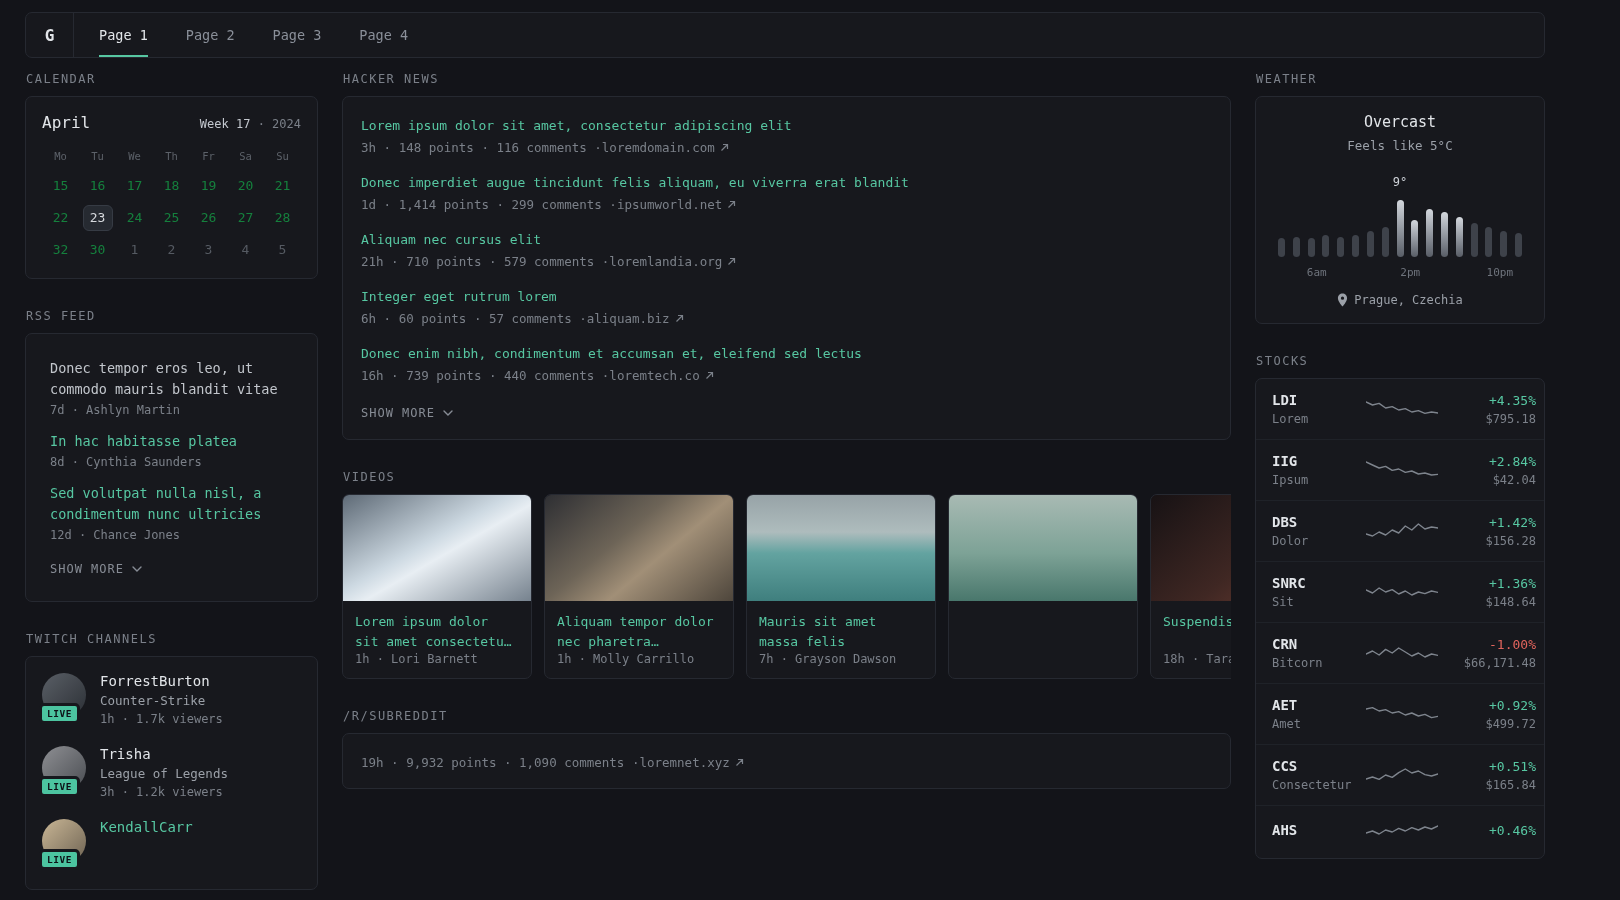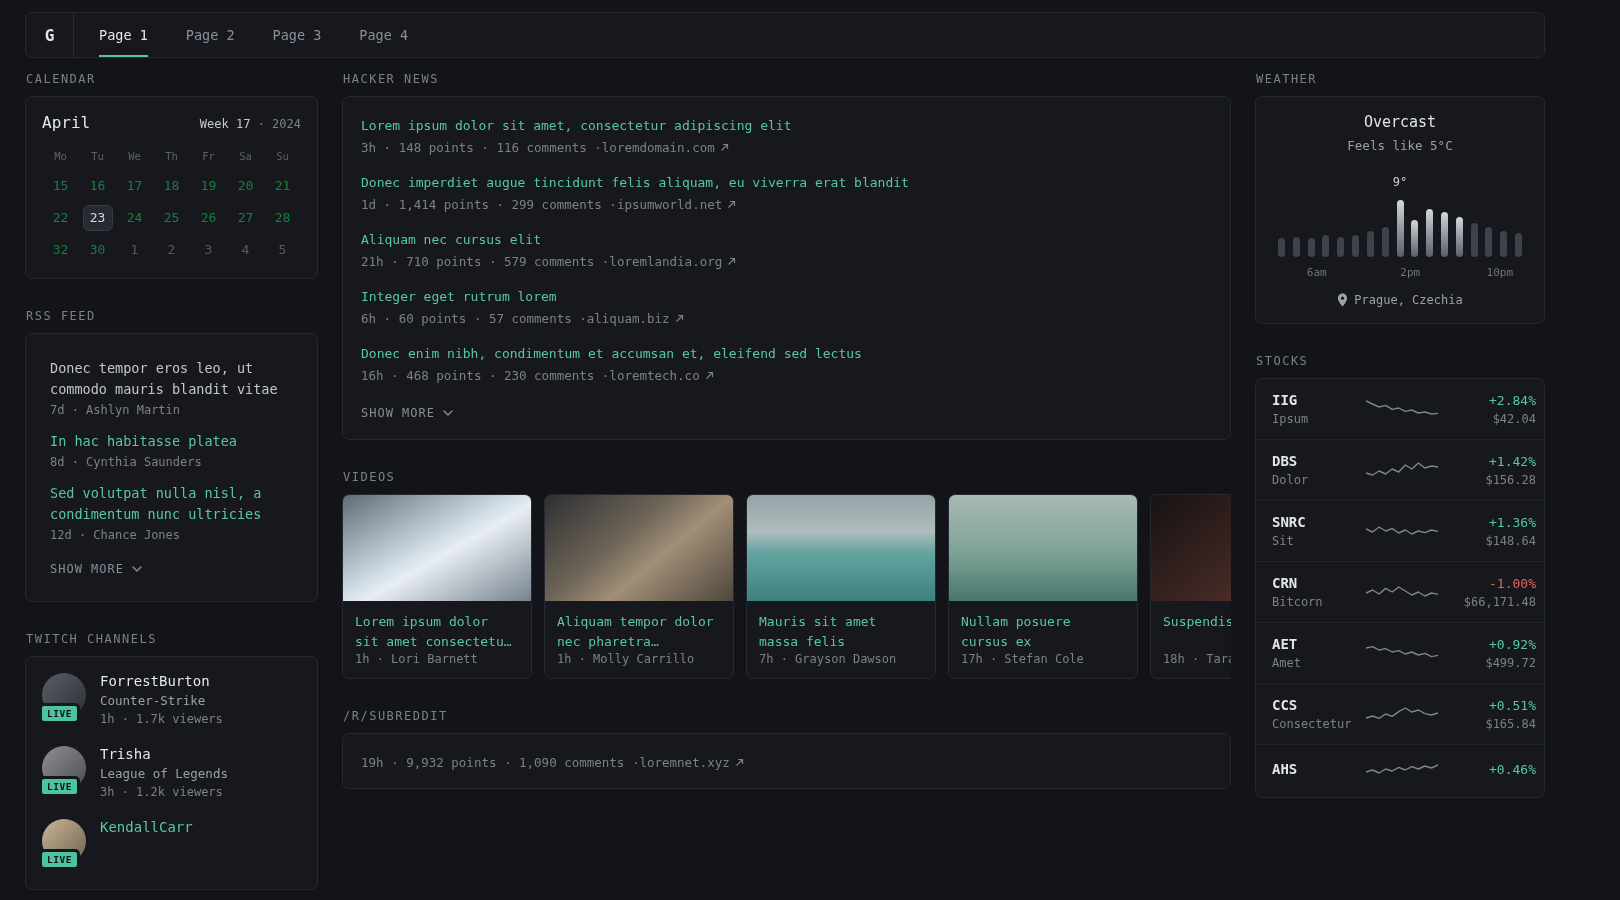--- a/index.html
+++ b/index.html
@@ -352,21 +352,21 @@
               <span class="meta-domain">aliquam.biz</span>
               <svg class="ext-icon" width="9" height="9" viewBox="0 0 9 9">
                   <path d="M1.5 7.5L7.5 1.5M3 1.5h4.5V6" stroke="#7b8089" stroke-width="1.2" fill="none"></path>
                 </svg>
             </div>
           </div>
 
           <div class="hn-item">
             <a class="hn-title">Donec enim nibh, condimentum et accumsan et, eleifend sed lectus</a>
             <div class="meta-line">
-              <span>16h · 468 points · 230 comments · </span>
+              <span>16h · 739 points · 440 comments · </span>
               <span class="meta-domain">loremtech.co</span>
               <svg class="ext-icon" width="9" height="9" viewBox="0 0 9 9">
                   <path d="M1.5 7.5L7.5 1.5M3 1.5h4.5V6" stroke="#7b8089" stroke-width="1.2" fill="none"></path>
                 </svg>
             </div>
           </div>
 
           <div class="show-more">
             <span>SHOW MORE</span>
             <svg class="chev" width="10" height="6" viewBox="0 0 10 6">
@@ -399,24 +399,20 @@
           <div class="video-card">
             <div class="video-thumb" style="background: linear-gradient(rgb(151, 163, 167) 0%, rgb(174, 188, 189) 35%, rgb(99, 163, 160) 55%, rgb(63, 127, 126) 100%);"></div>
             <div class="video-body">
               <div class="video-title">Mauris sit amet massa felis</div>
               <div class="video-meta">7h · Grayson Dawson</div>
             </div>
           </div>
 
           <div class="video-card">
             <div class="video-thumb" style="background: linear-gradient(rgb(168, 186, 179) 0%, rgb(125, 162, 150) 55%, rgb(73, 119, 108) 100%);"></div>
-            <div class="video-body">
-              <div class="video-title">Nullam posuere cursus ex</div>
-              <div class="video-meta">17h · Stefan Cole</div>
-            </div>
           </div>
 
           <div class="video-card">
             <div class="video-thumb" style="background: linear-gradient(140deg, rgb(23, 18, 20) 0%, rgb(63, 39, 35) 55%, rgb(87, 50, 43) 75%, rgb(36, 23, 21) 100%);"></div>
             <div class="video-body">
               <div class="video-title">Suspendisse diam</div>
               <div class="video-meta">18h · Tara</div>
             </div>
           </div>
 
@@ -478,20 +474,33 @@
               </svg>
             <span>Prague, Czechia</span>
           </div>
         </div>
       </div>
 
       <div class="widget">
         <div class="w-label">STOCKS</div>
         <div class="card stocks">
 
+          <div class="stock-row">
+            <div class="stock-id">
+              <div class="stock-symbol">LDI</div>
+              <div class="stock-name">Lorem</div>
+            </div>
+            <svg class="spark" viewBox="0 0 72 26">
+                <polyline points="0.0,6.0 6.5,9.0 13.1,7.4 19.6,12.0 26.2,10.6 32.7,14.0 39.3,12.6 45.8,16.0 52.4,14.6 58.9,17.4 65.5,16.0 72.0,17.0"></polyline>
+              </svg>
+            <div class="stock-val">
+              <div class="stock-change">+4.35%</div>
+              <div class="stock-price">$795.18</div>
+            </div>
+          </div>
 
           <div class="stock-row">
             <div class="stock-id">
               <div class="stock-symbol">IIG</div>
               <div class="stock-name">Ipsum</div>
             </div>
             <svg class="spark" viewBox="0 0 72 26">
                 <polyline points="0.0,5.0 6.5,8.0 13.1,11.0 19.6,9.4 26.2,13.4 32.7,12.0 39.3,15.4 45.8,14.0 52.4,17.0 58.9,16.0 65.5,18.0 72.0,17.4"></polyline>
               </svg>
             <div class="stock-val">

